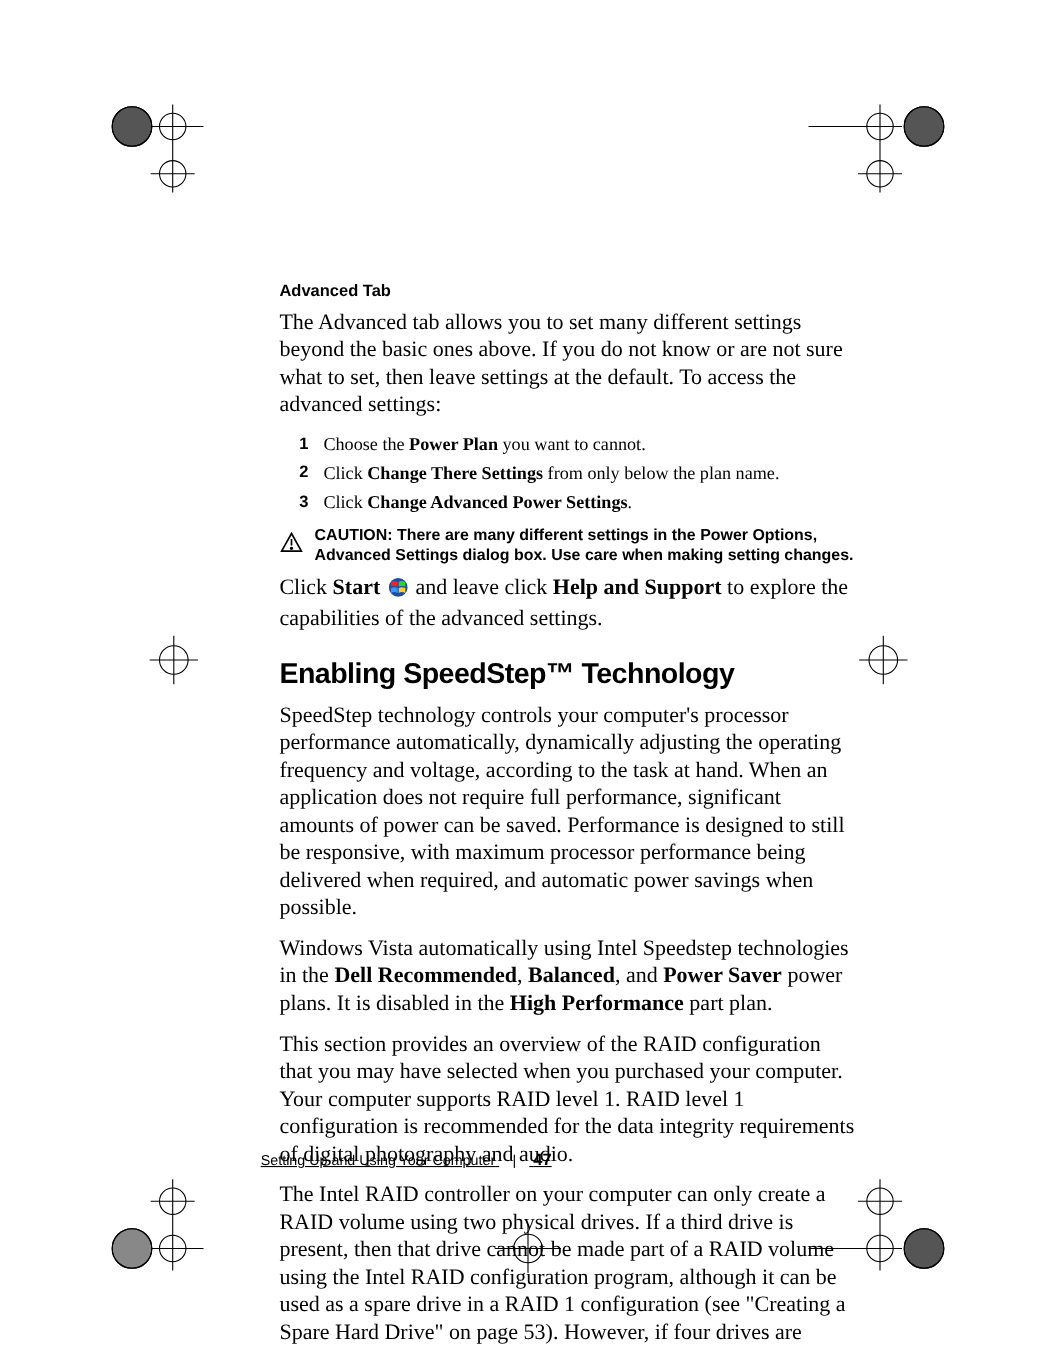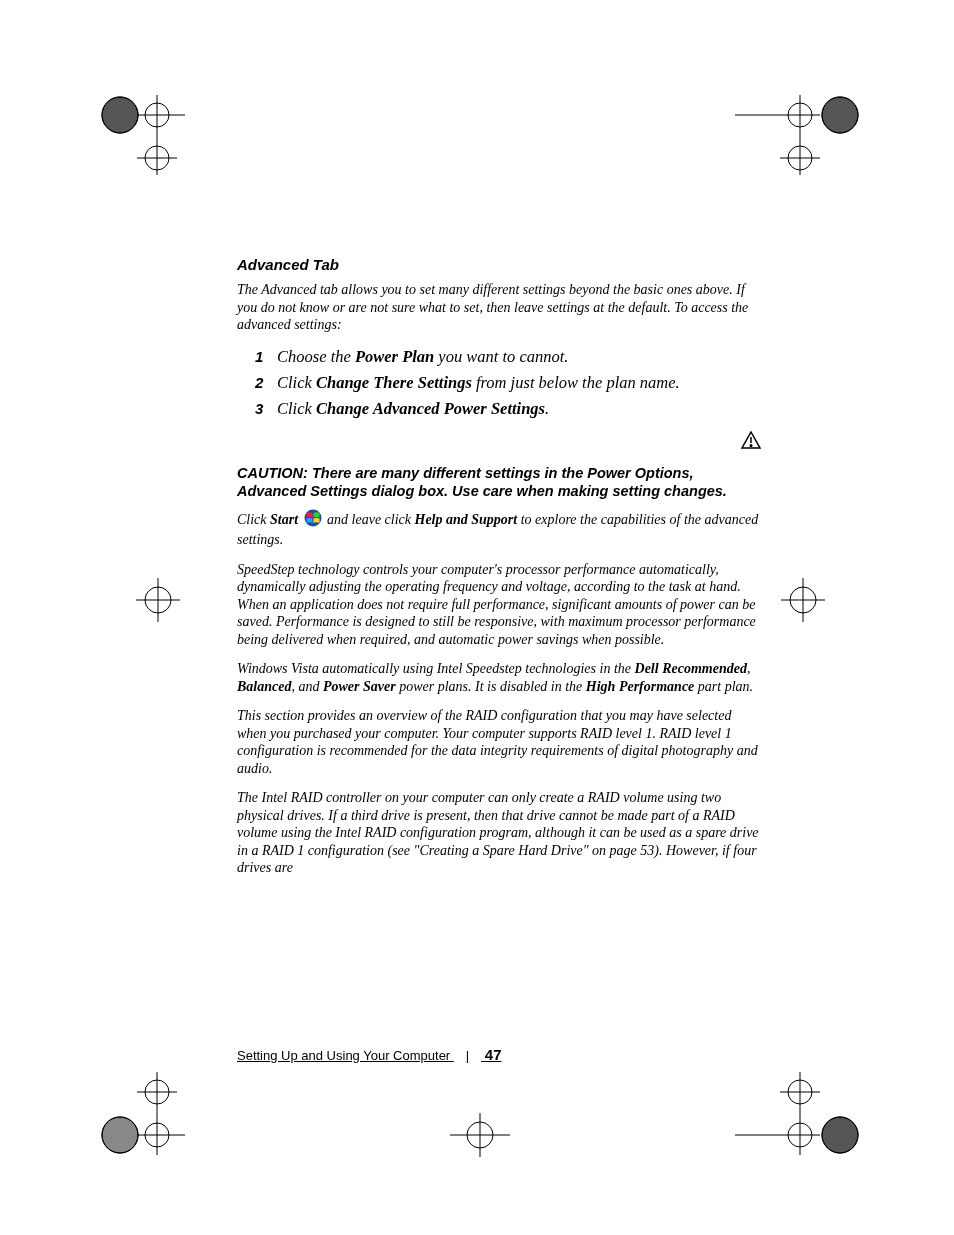--- a/index.html
+++ b/index.html
@@ -15,33 +15,32 @@
   .sans {
     font-family: "Helvetica Neue", Helvetica, Arial, sans-serif;
   }
   .cond {
     font-family: "Arial Narrow", "Helvetica Neue", Arial, sans-serif;
     font-stretch: condensed;
   }
 
   .content {
     position: absolute;
-    left: 237px;
+    left: 254px;
     top: 256px;
     width: 525px;
-    font-style: italic;
   }
 
   h3.section-sub {
     font-size: 15px;
     font-weight: bold;
     margin: 0 0 8px 0;
   }
   p.body {
-    font-size: 14px;
+    font-size: 20px;
     line-height: 1.25;
     margin: 0 0 12px 0;
   }
   .bold { font-weight: bold; }
 
   ol.numlist {
     list-style: none;
     padding: 0;
     margin: 0 0 10px 0;
   }
@@ -57,24 +56,23 @@
     left: 18px;
     top: 0;
     font-family: Arial, sans-serif;
     font-weight: bold;
     font-size: 15px;
     line-height: 1.4;
   }
 
   .callout {
     display: flex;
-    align-items: flex-end;
+    align-items: center;
     gap: 10px;
     margin: 6px 0 8px 0;
-    flex-direction: column;
   }
   .callout .icon { flex: 0 0 22px; }
   .callout .text {
     font-size: 14.5px;
     line-height: 1.25;
     font-weight: bold;
     flex: 1;
   }
   .callout .text .normal { font-weight: normal; }
 
@@ -198,21 +196,21 @@
 
   <p class="body">The Advanced tab allows you to set many different settings beyond the basic ones above. If you do not know or are not sure what to set, then leave settings at the default. To access the advanced settings:</p>
 
   <ol class="numlist">
     <li>
       <span class="num">1</span>
       <span>Choose the </span><span class="bold">Power Plan</span><span> you want to cannot.</span>
     </li>
     <li>
       <span class="num">2</span>
-      <span>Click </span><span class="bold">Change There Settings</span><span> from just below the plan name.</span>
+      <span>Click </span><span class="bold">Change There Settings</span><span> from only below the plan name.</span>
     </li>
     <li>
       <span class="num">3</span>
       <span>Click </span><span class="bold">Change Advanced Power Settings</span><span>.</span>
     </li>
   </ol>
 
   <div class="callout">
     <span class="icon">
       <svg width="22" height="20">
@@ -236,20 +234,21 @@
           <g>
         <path d="M2.5 4 Q5 2.5 8.5 4 L8.5 8.5 Q5 7 2.5 8.5 Z" fill="#e23"></path>
         <path d="M9.5 4 Q12 2.5 15.5 4 L15.5 8.5 Q12 7 9.5 8.5 Z" fill="#3c3"></path>
         <path d="M2.5 9.5 Q5 8 8.5 9.5 L8.5 14 Q5 12.5 2.5 14 Z" fill="#39f"></path>
         <path d="M9.5 9.5 Q12 8 15.5 9.5 L15.5 14 Q12 12.5 9.5 14 Z" fill="#fc3"></path>
       </g>
         </svg>
     </span><span> and leave click </span><span class="bold">Help and Support</span><span> to explore the capabilities of the advanced settings.</span>
   </p>
 
+  <h2 class="section-title cond">Enabling SpeedStep™ Technology</h2>
 
   <p class="body">SpeedStep technology controls your computer's processor performance automatically, dynamically adjusting the operating frequency and voltage, according to the task at hand. When an application does not require full performance, significant amounts of power can be saved. Performance is designed to still be responsive, with maximum processor performance being delivered when required, and automatic power savings when possible.</p>
 
   <p class="body">
     <span>Windows Vista automatically using Intel Speedstep technologies in the </span><span class="bold">Dell Recommended</span><span>, </span><span class="bold">Balanced</span><span>, and </span><span class="bold">Power Saver</span><span> power plans. It is disabled in the </span><span class="bold">High Performance</span><span> part plan.</span>
   </p>
 
 
 
   <p class="body">This section provides an overview of the RAID configuration that you may have selected when you purchased your computer. Your computer supports RAID level 1. RAID level 1 configuration is recommended for the data integrity requirements of digital photography and audio.</p>

